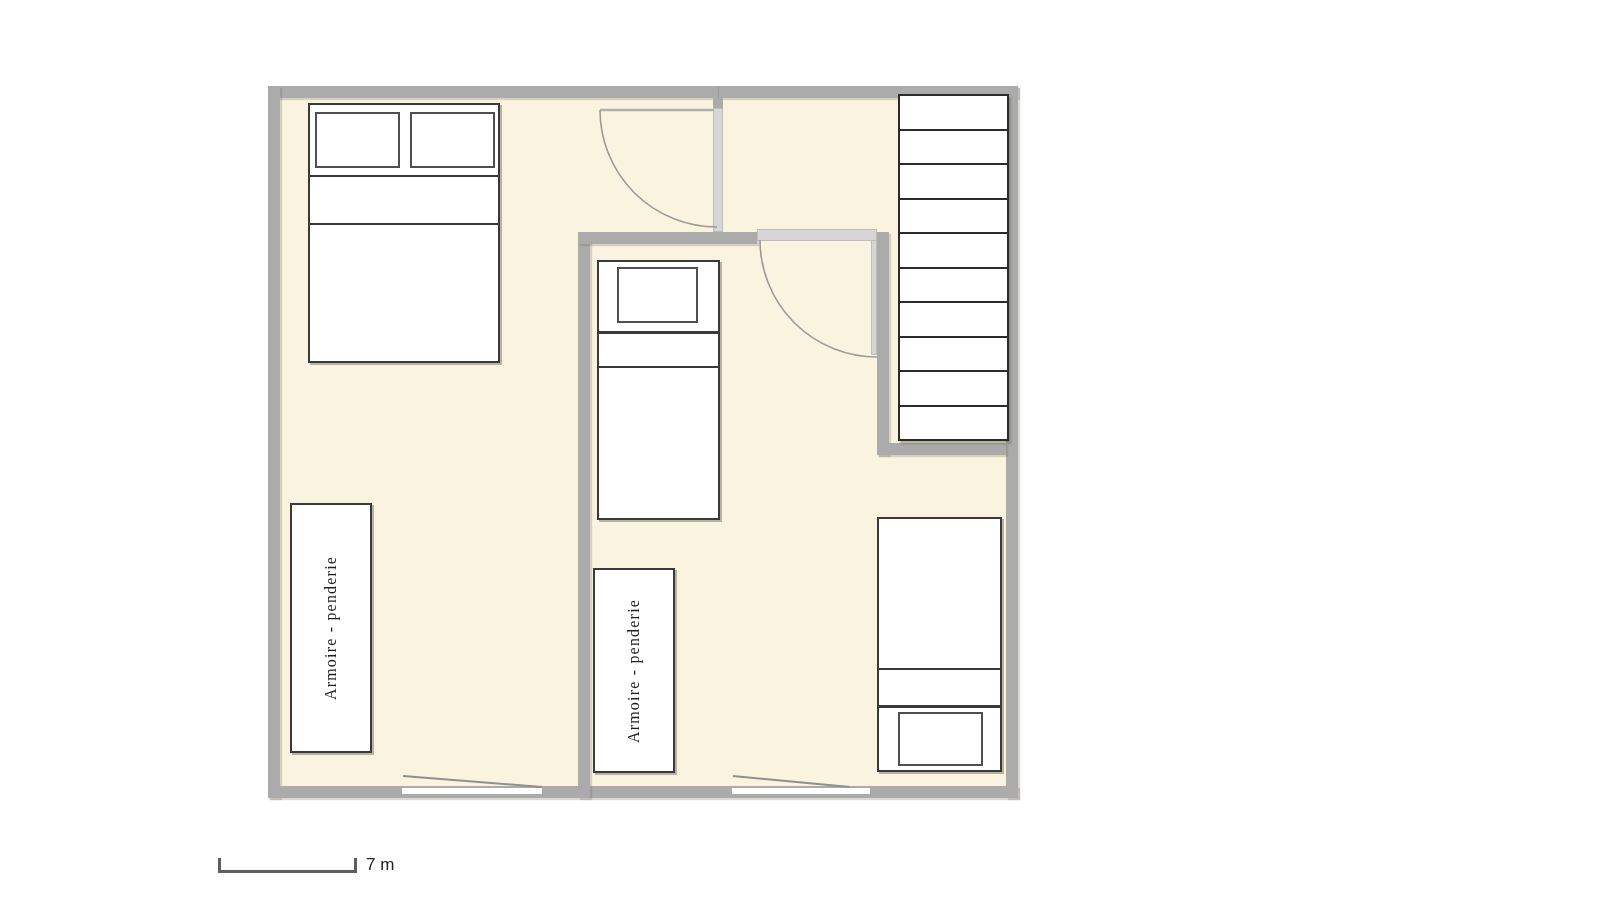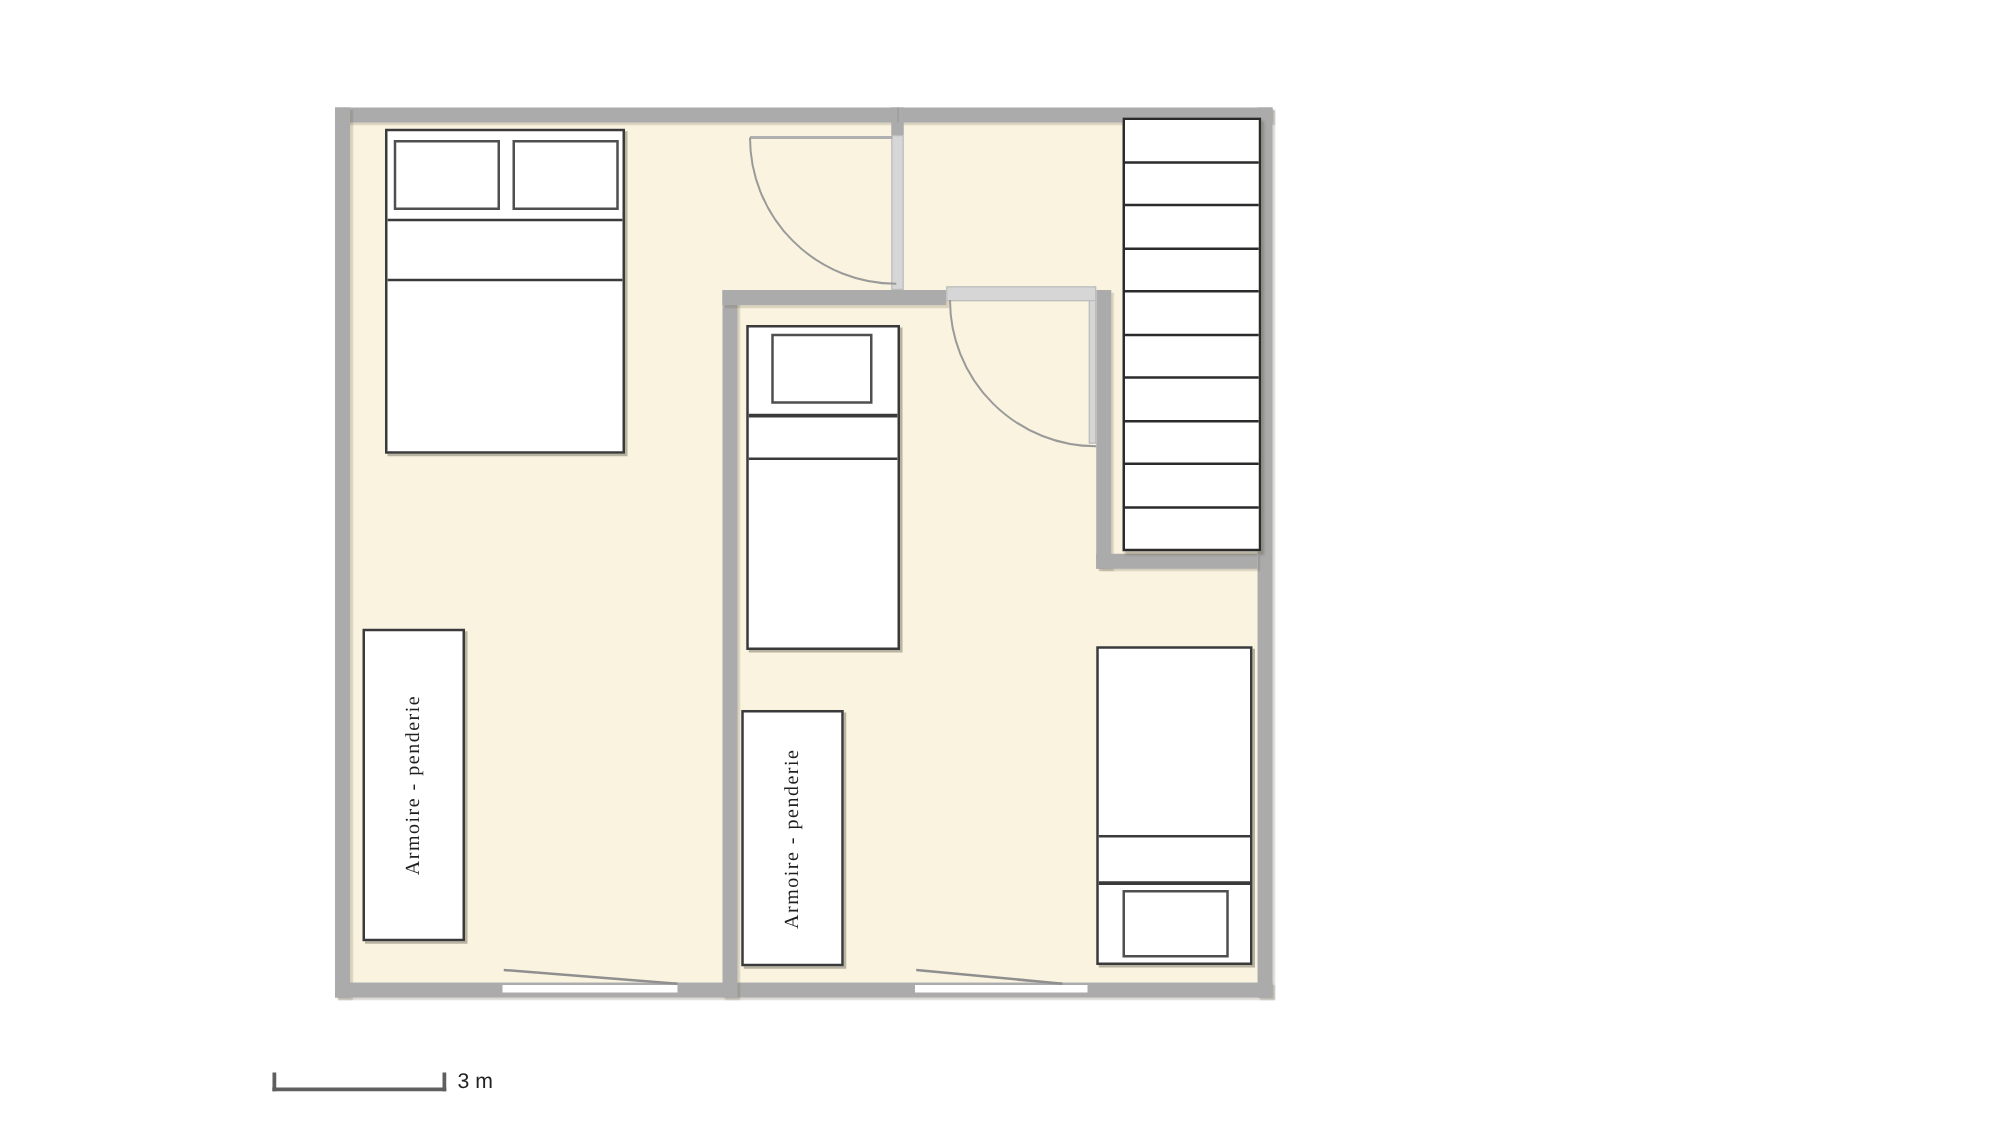--- a/index.html
+++ b/index.html
@@ -102,16 +102,16 @@
     <span class="wardrobe-label">Armoire - penderie</span>
   </div>
   <div class="abs furniture wardrobe" style="left:593px;top:568px;width:82px;height:205px;">
     <span class="wardrobe-label">Armoire - penderie</span>
   </div>
 
   <div>
     <div class="abs scale-line" style="left:218px;top:858px;width:3px;height:15px;"></div>
     <div class="abs scale-line" style="left:218px;top:870px;width:139px;height:3px;"></div>
     <div class="abs scale-line" style="left:354px;top:858px;width:3px;height:15px;"></div>
-    <span class="scale-label" style="left:366px;top:855px;">3 m</span>
+    <span class="scale-label" style="left:366px;top:855px;">7 m</span>
   </div>
 
 </div>
 
 </body></html>

